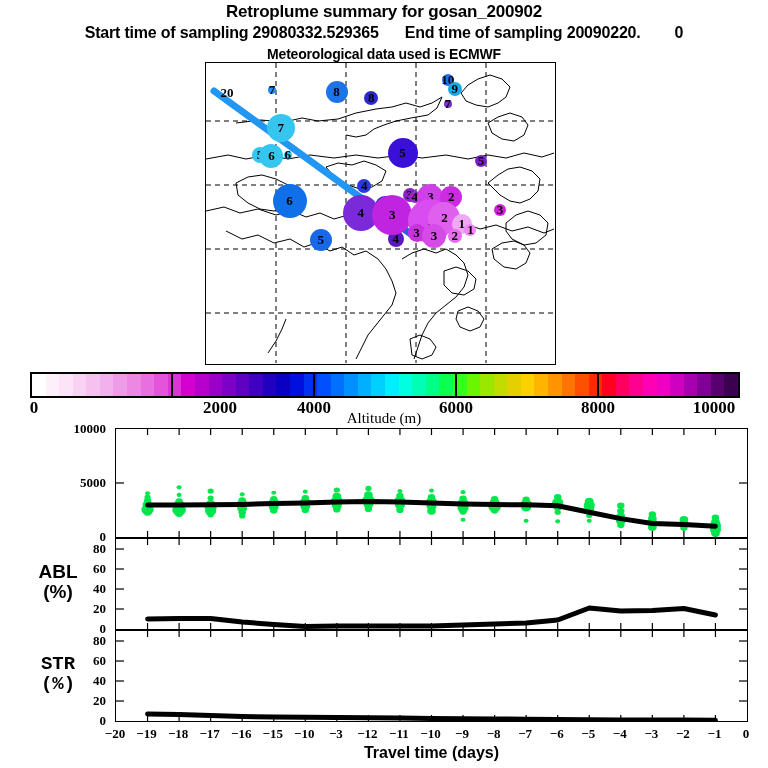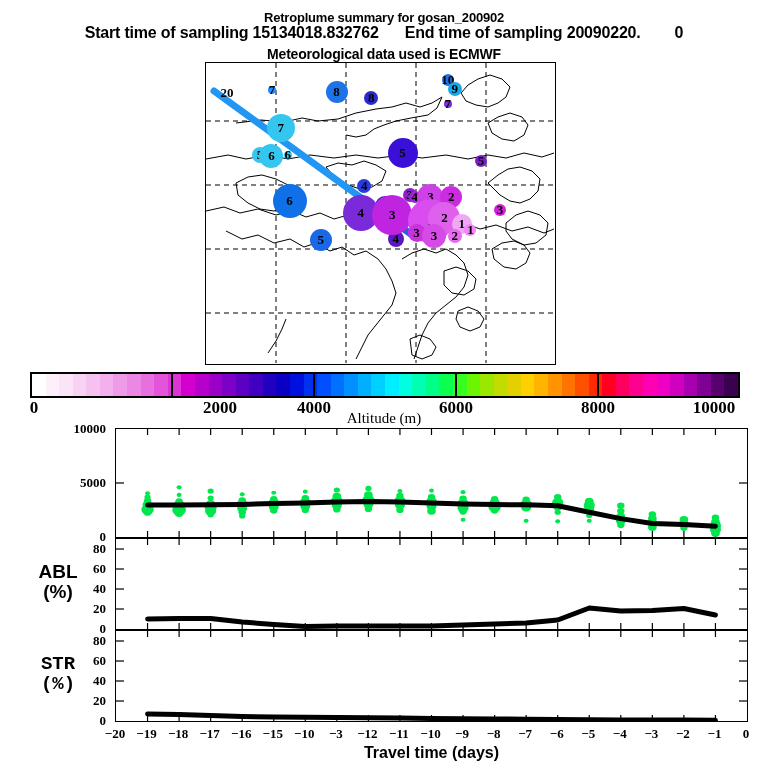--- a/index.html
+++ b/index.html
@@ -3,21 +3,21 @@
 <meta charset="utf-8">
 <style>
   html,body{margin:0;padding:0;background:#ffffff;}
   body{width:768px;height:768px;position:relative;overflow:hidden;
        font-family:"Liberation Sans",sans-serif;color:#000;}
   .fig{position:absolute;left:0;top:0;width:768px;height:768px;}
 
   
   .hdr{position:absolute;left:0;width:768px;text-align:center;font-weight:bold;
        letter-spacing:-0.2px;}
-  #title{top:10px;font-size:13px;}
+  #title{top:2px;font-size:17px;}
   #subline{top:24px;font-size:16px;}
   #metline{top:46px;font-size:14px;}
   #sub-start{margin-right:26px;}
   #sub-endnum{margin-left:34px;}
 
   
   #map-panel{position:absolute;left:205px;top:62px;width:351px;height:303px;
              border:1.5px solid #000;box-sizing:border-box;background:#fff;
              overflow:hidden;}
   #map-svg{position:absolute;left:0;top:0;}
@@ -58,21 +58,21 @@
   #xaxis-label{position:absolute;top:744px;left:115px;width:633px;
                text-align:center;font-size:16px;font-weight:bold;}
 </style>
 </head>
 <body>
 
 <div class="fig">
 
   <div class="hdr" id="title">Retroplume summary for gosan_200902</div>
   <div class="hdr" id="subline">
-    <span id="sub-start">Start time of sampling 15134018.832762</span><span id="sub-end">End time of sampling 20090220.</span><span id="sub-endnum">0</span>
+    <span id="sub-start">Start time of sampling 29080332.529365</span><span id="sub-end">End time of sampling 20090220.</span><span id="sub-endnum">0</span>
   </div>
   <div class="hdr" id="metline">Meteorological data used is ECMWF</div>
 
   <div id="map-panel">
     <svg id="map-svg" width="348" height="300" viewBox="0 0 348 300">
 
       <g stroke="#000" stroke-width="1" stroke-dasharray="5,4" fill="none">
         <line x1="70" y1="0" x2="70" y2="300"></line>
         <line x1="140" y1="0" x2="140" y2="300"></line>
         <line x1="210" y1="0" x2="210" y2="300"></line>

